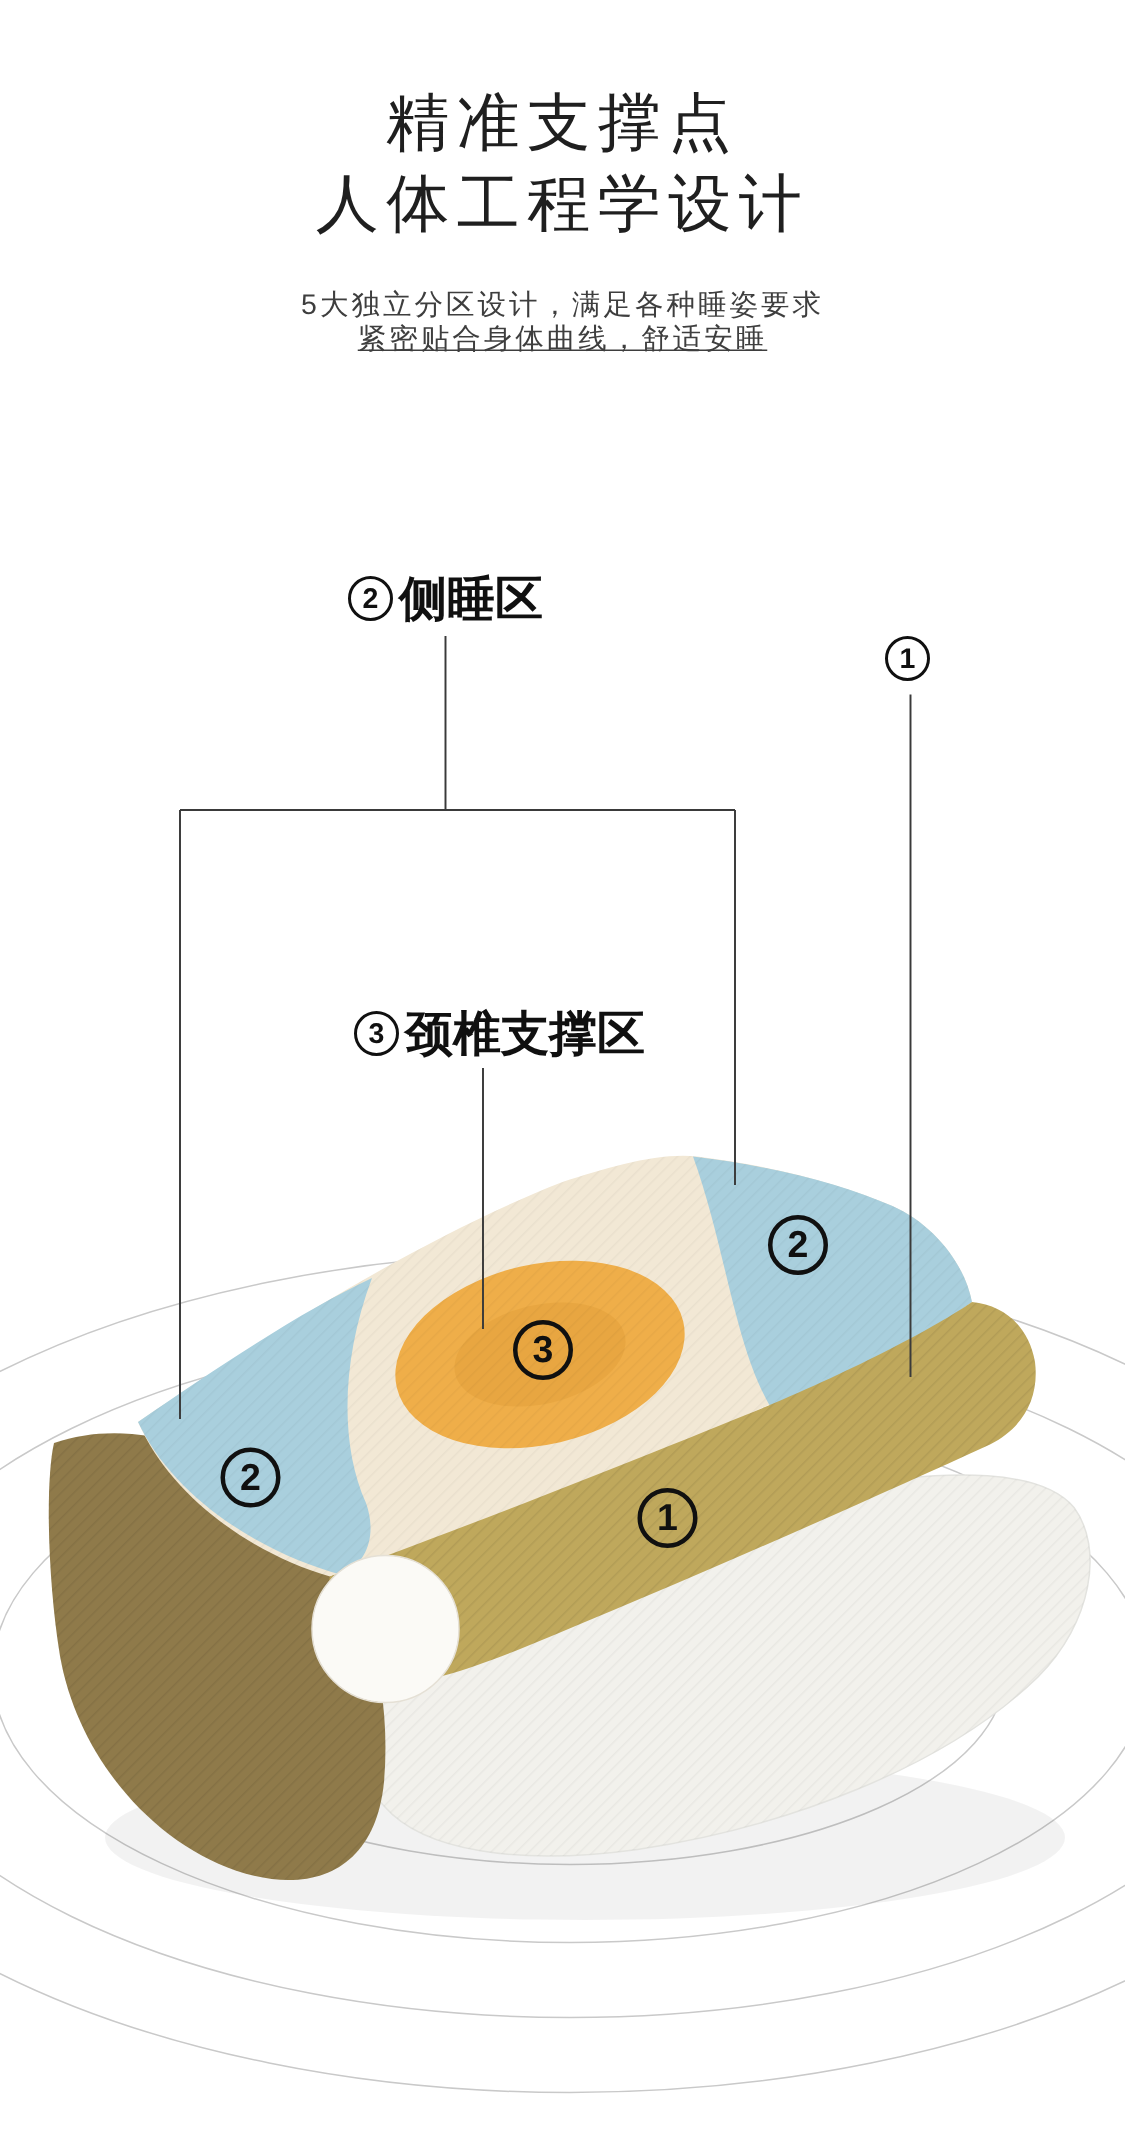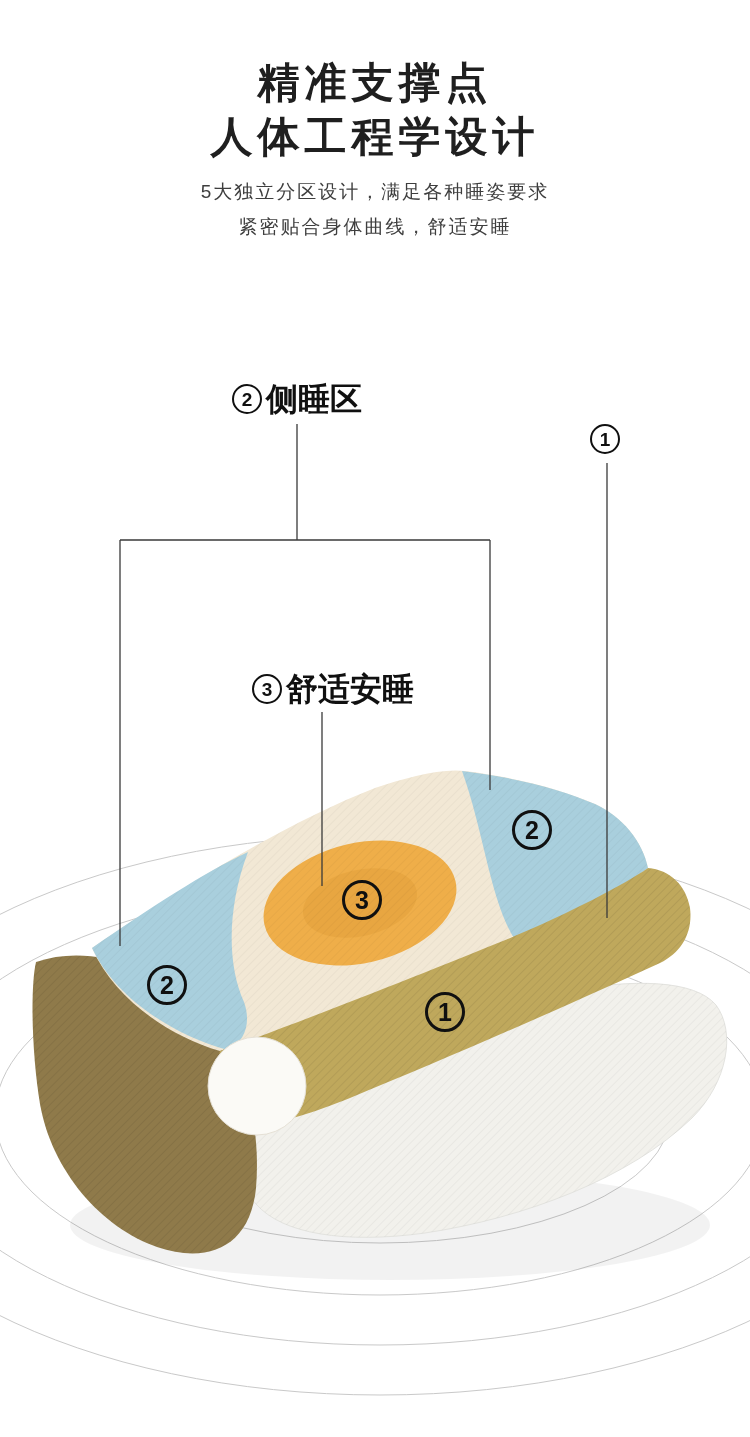--- a/index.html
+++ b/index.html
@@ -7,32 +7,32 @@
   .page {
     position:relative; width:750px; height:1437px;
     background:#ffffff; overflow:hidden;
     font-family:"Liberation Sans","DejaVu Sans",sans-serif;
   }
   .art { position:absolute; left:0; top:0; width:750px; height:1437px; }
 
   .title {
     position:absolute; width:100%; text-align:center;
     font-family:"Liberation Serif","DejaVu Serif",serif;
-    font-weight:700; color:#1f1f1f; font-size:42px; letter-spacing:5px;
+    font-weight:400; color:#1f1f1f; font-size:42px; letter-spacing:5px;
     line-height:1;
   }
   .title.l1 { top:62px; }
   .title.l2 { top:116px; }
 
   .subtitle {
     position:absolute; width:100%; text-align:center;
     font-size:19px; color:#3e3e3e; letter-spacing:2px; line-height:1.2;
   }
-  .subtitle.l1 { top:181px; }
-  .subtitle.l2 { top:216px; }
+  .subtitle.l1 { top:193px; }
+  .subtitle.l2 { top:216px;text-decoration:underline; }
 
   .callout {
     position:absolute; display:flex; align-items:center; gap:4px;
     transform:translateX(-50%);
     font-weight:700; font-size:32px; color:#101010; white-space:nowrap;
     line-height:1;
   }
   .cnum {
     display:inline-flex; align-items:center; justify-content:center;
     width:30px; height:30px; border:2.5px solid #101010; border-radius:50%;
@@ -132,21 +132,21 @@
 
   <div class="callout callout-2">
     <span class="cnum">2</span>
     <span>侧睡区</span>
   </div>
   <div class="callout callout-1">
     <span class="cnum">1</span>
   </div>
   <div class="callout callout-3">
     <span class="cnum">3</span>
-    <span>舒适安睡</span>
+    <span>颈椎支撑区</span>
   </div>
 
   <div class="marker marker-2r">2</div>
   <div class="marker marker-3c">3</div>
   <div class="marker marker-2l">2</div>
   <div class="marker marker-1f">1</div>
 
 </div>
 
 </body></html>

